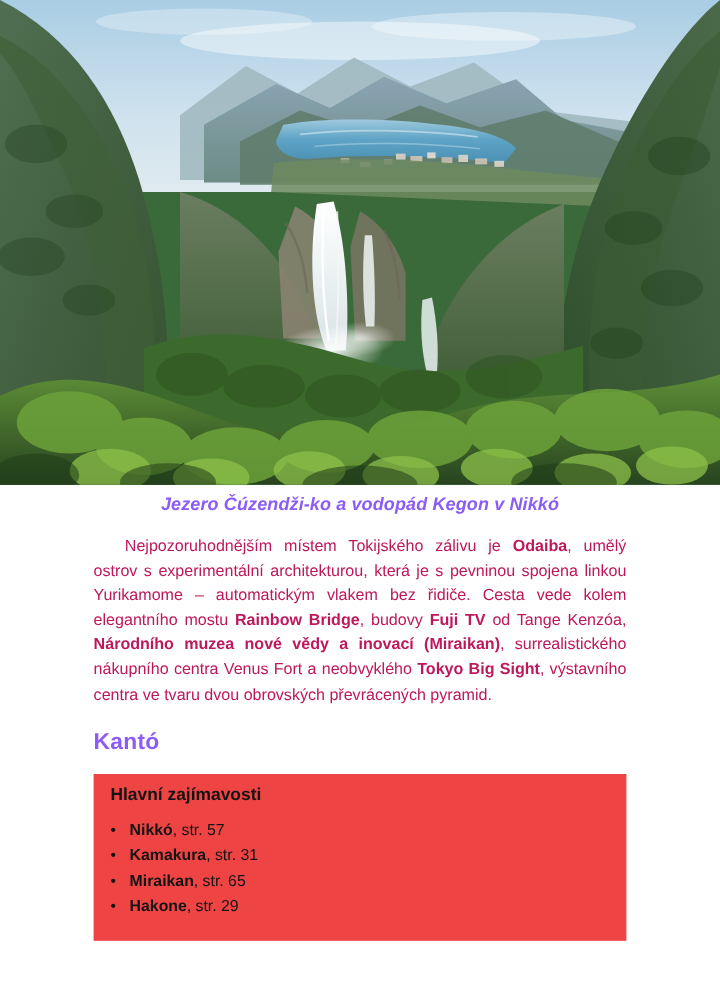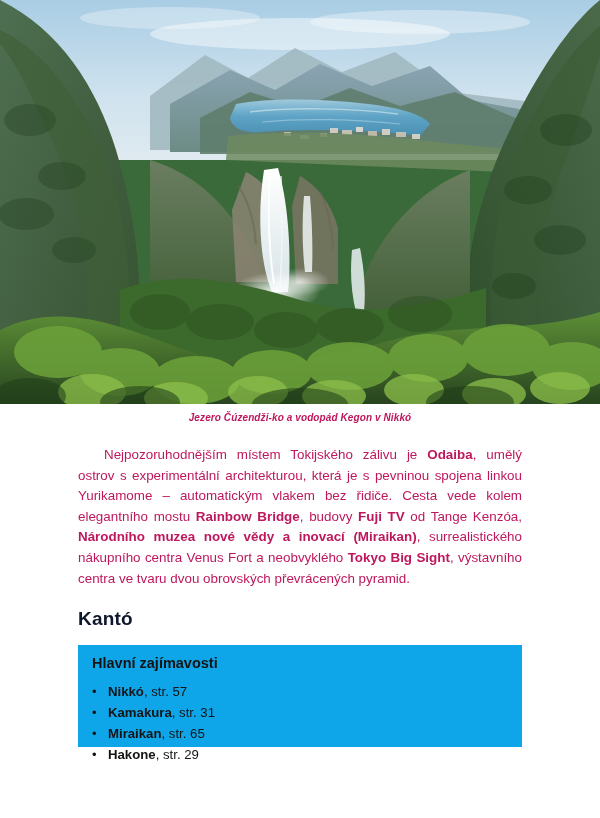--- a/index.html
+++ b/index.html
@@ -35,24 +35,24 @@
   }
   .photo svg { display: block; }
 
   
   .caption {
     position: absolute;
     top: 412px;
     left: 0;
     width: 600px;
     text-align: center;
-    font-size: 10px;
+    font-size: 15px;
     font-style: italic;
     font-weight: bold;
-    color: #be185d;
+    color: #8b5cf6;
     letter-spacing: 0.1px;
   }
 
   
   .body-text {
     position: absolute;
     top: 445px;
     left: 78px;
     width: 444px;
     font-size: 13.4px;
@@ -64,32 +64,32 @@
   .body-text .indent { display: inline-block; width: 26px; }
   .body-text b { font-weight: bold; }
 
   
   .section-heading {
     position: absolute;
     top: 608px;
     left: 78px;
     font-size: 19px;
     font-weight: bold;
-    color: #0f172a;
+    color: #8b5cf6;
     letter-spacing: 0.2px;
   }
 
   
   .box {
     position: absolute;
     top: 645px;
     left: 78px;
     width: 444px;
-    height: 102px;
-    background: #0ea5e9;
+    height: 139px;
+    background: #ef4444;
     box-sizing: border-box;
   }
   .box-title {
     position: absolute;
     top: 10px;
     left: 14px;
     font-size: 14.5px;
     font-weight: bold;
     color: #141414;
   }

